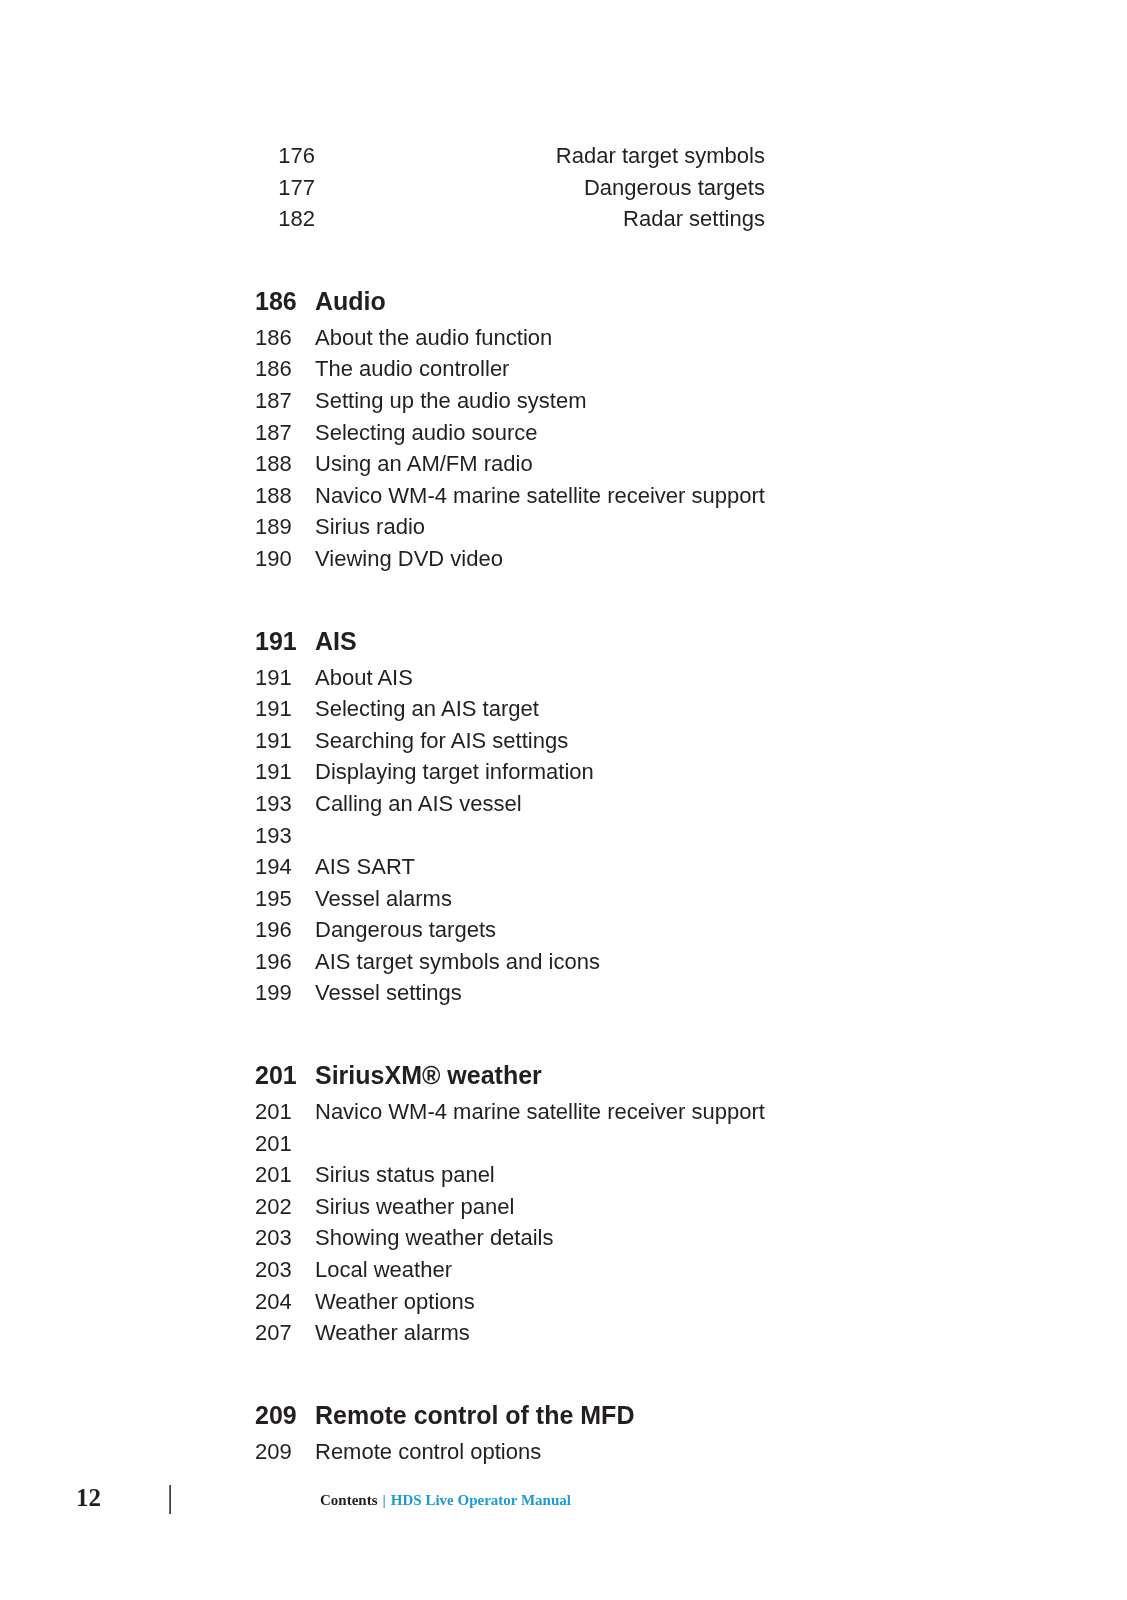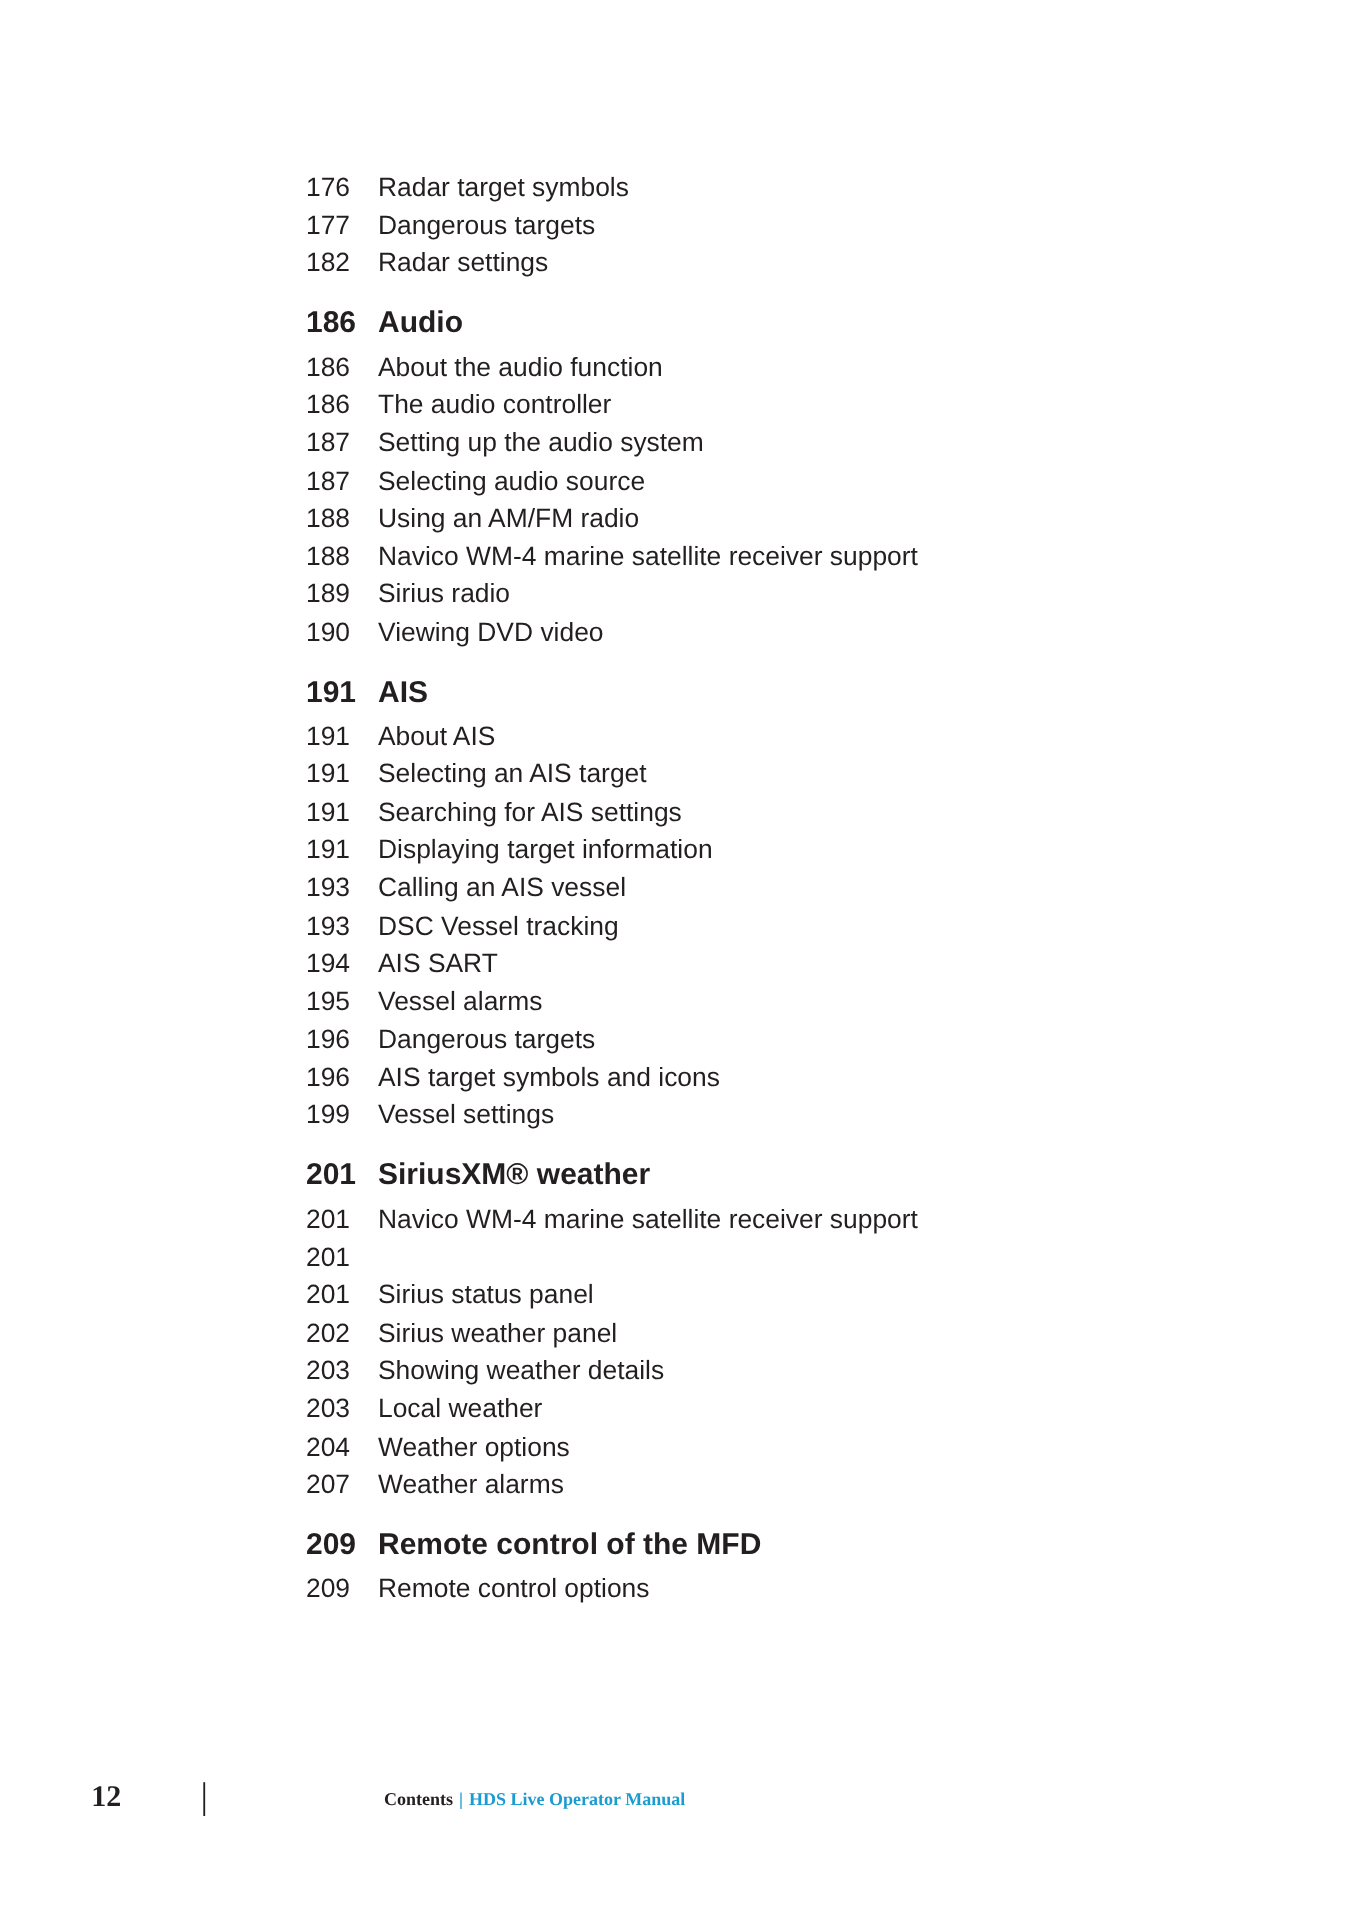--- a/index.html
+++ b/index.html
@@ -5,22 +5,22 @@
   * { margin:0; padding:0; box-sizing:border-box; }
   html, body { width:1127px; height:1600px; }
   body {
     background:#ffffff;
     font-family:"Liberation Sans", sans-serif;
     color:#231f20;
     position:relative;
     overflow:hidden;
   }
   .toc { position:absolute; left:255px; top:140px; }
-  .toc-section { margin-top:17px; }
-  .toc-section:first-child { margin-top:0; }
+  .toc-section { margin-top:49px; }
+  .toc-section:first-child { margin-top:0;text-align:right; }
   .toc-heading {
     display:flex;
     font-size:25px;
     font-weight:700;
     line-height:34px;
     margin-bottom:4px;
     white-space:nowrap;
   }
   .toc-entry {
     display:flex;
@@ -126,21 +126,20 @@
         <div class="toc-entry">
           <span class="col-num">191</span>
           <span class="col-title">Displaying target information</span>
         </div>
         <div class="toc-entry">
           <span class="col-num">193</span>
           <span class="col-title">Calling an AIS vessel</span>
         </div>
         <div class="toc-entry">
           <span class="col-num">193</span>
-          <span class="col-title">DSC Vessel tracking</span>
         </div>
         <div class="toc-entry">
           <span class="col-num">194</span>
           <span class="col-title">AIS SART</span>
         </div>
         <div class="toc-entry">
           <span class="col-num">195</span>
           <span class="col-title">Vessel alarms</span>
         </div>
         <div class="toc-entry">

